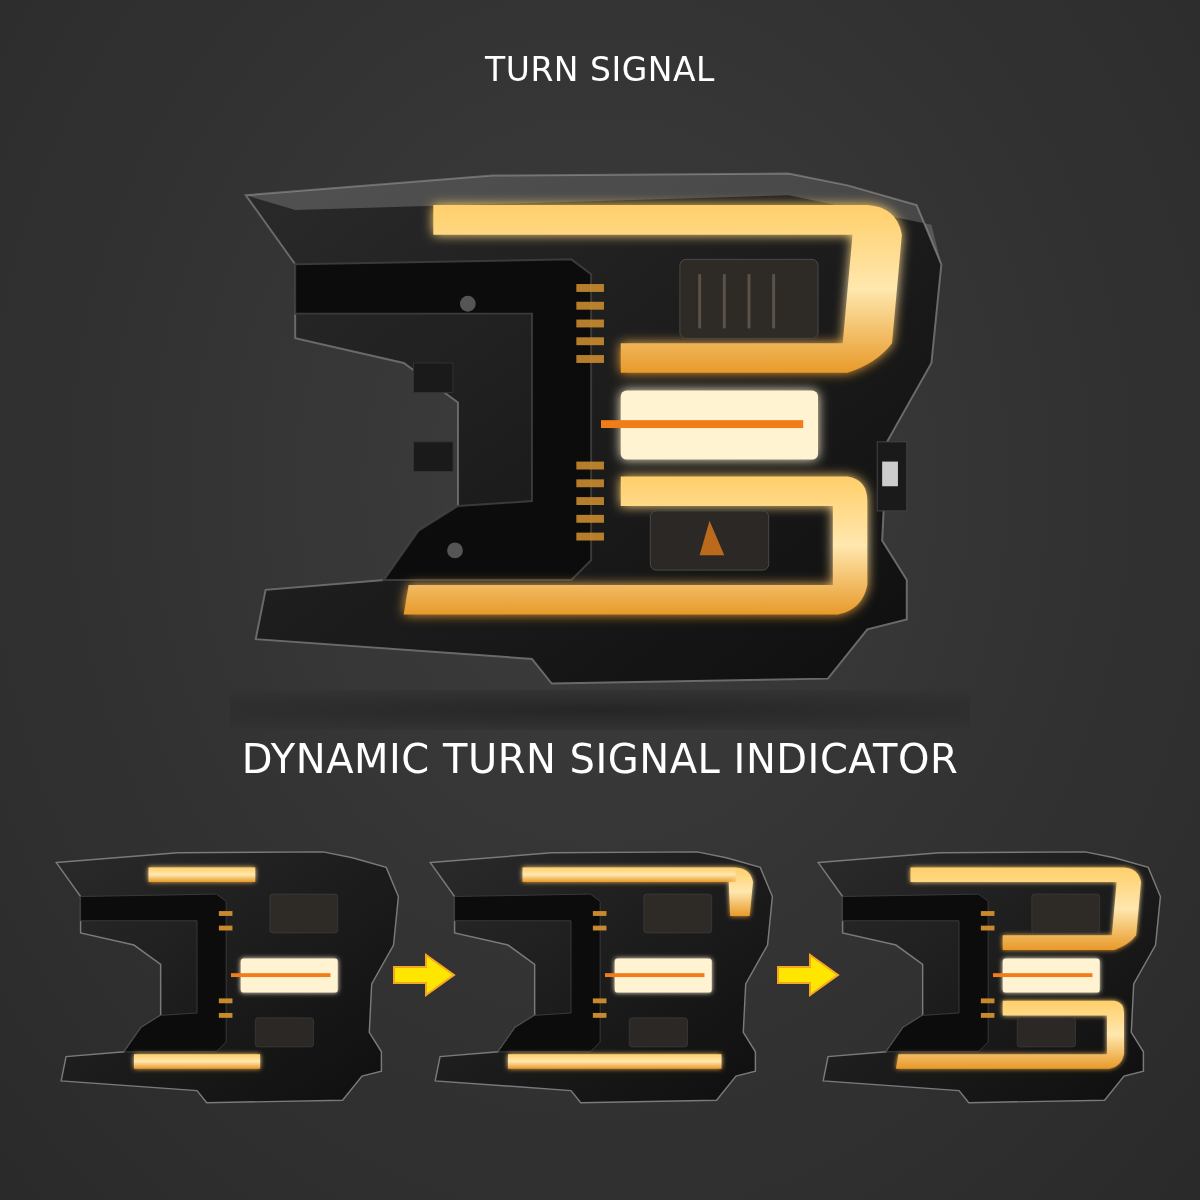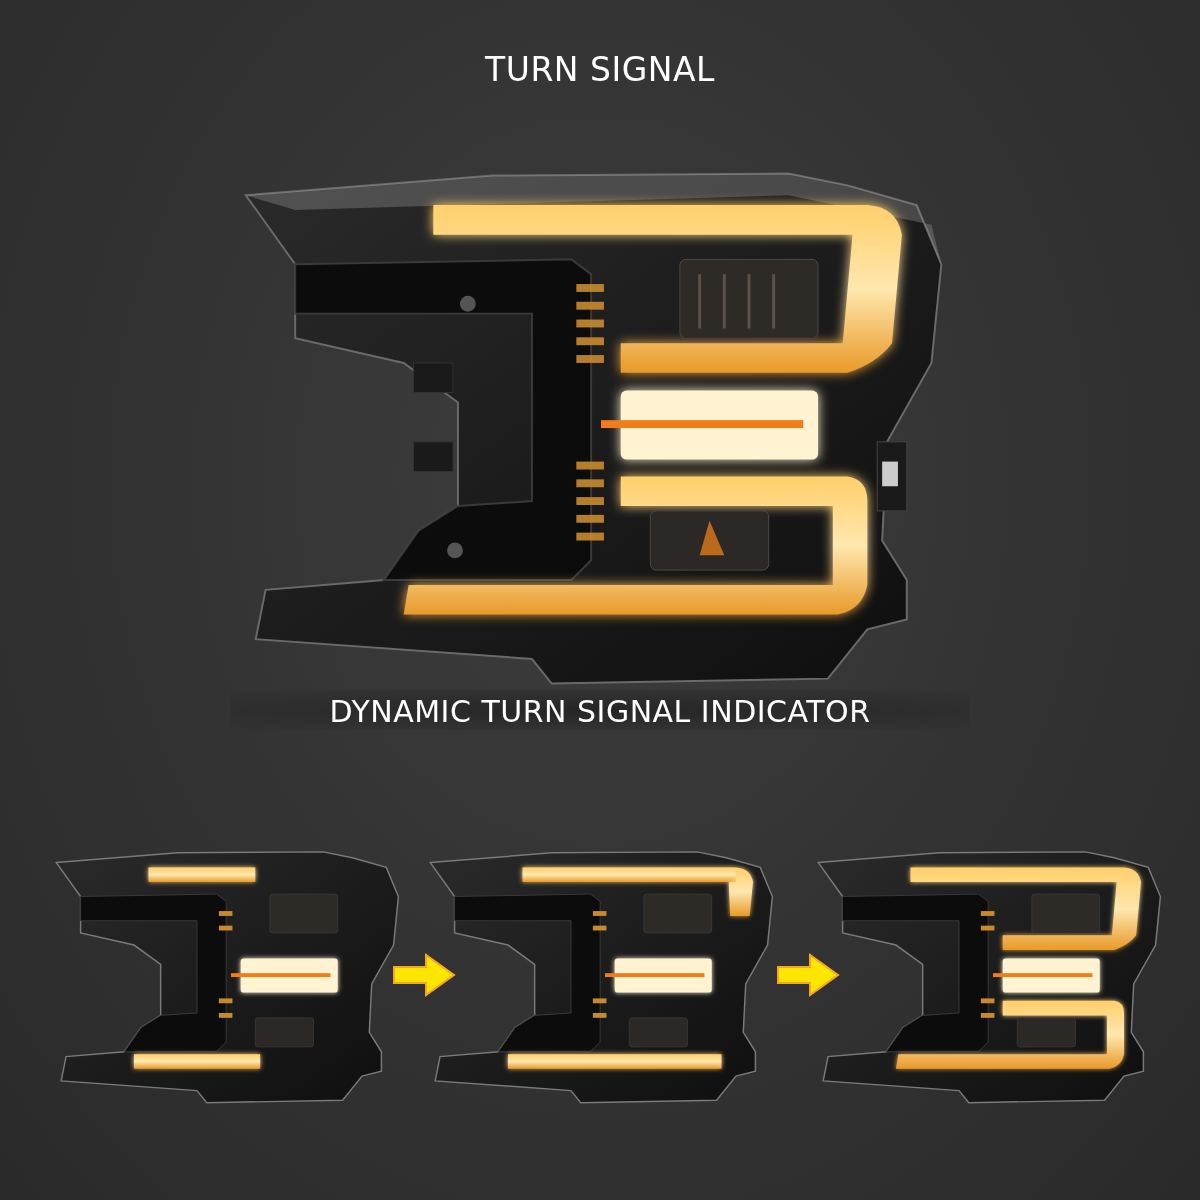--- a/index.html
+++ b/index.html
@@ -7,21 +7,21 @@
     width: 1200px; height: 1200px; overflow: hidden;
     background: radial-gradient(ellipse at 50% 40%, #3e3e3e 0%, #343434 45%, #2a2a2a 100%);
     font-family: "DejaVu Sans", sans-serif;
     position: relative;
   }
   .title {
     position: absolute; left: 0; width: 1200px; text-align: center;
     color: #ffffff; letter-spacing: 0.5px; font-weight: 400;
   }
   #title-top { top: 50px; font-size: 33px; }
-  #title-mid { top: 694px; font-size: 30px; }
+  #title-mid { top: 736px; font-size: 40px; }
   .hl { position: absolute; }
   #hl-main { left: 236px; top: 162px; width: 730px; height: 540px; }
   #hl-1 { left: 46px; top: 848px; width: 370px; height: 262px; }
   #hl-2 { left: 420px; top: 848px; width: 370px; height: 262px; }
   #hl-3 { left: 808px; top: 848px; width: 370px; height: 262px; }
   .arrow { position: absolute; width: 64px; height: 44px; }
   #arrow-1 { left: 392px; top: 953px; }
   #arrow-2 { left: 776px; top: 953px; }
   .shadow {
     position: absolute; left: 230px; top: 690px; width: 740px; height: 40px;

